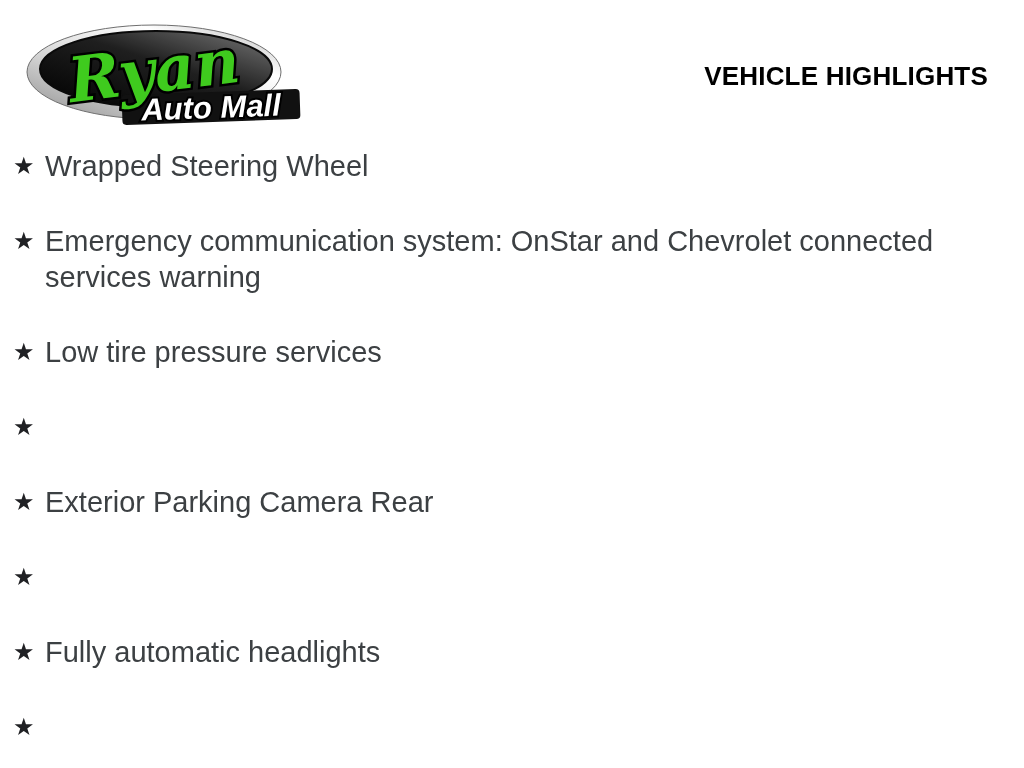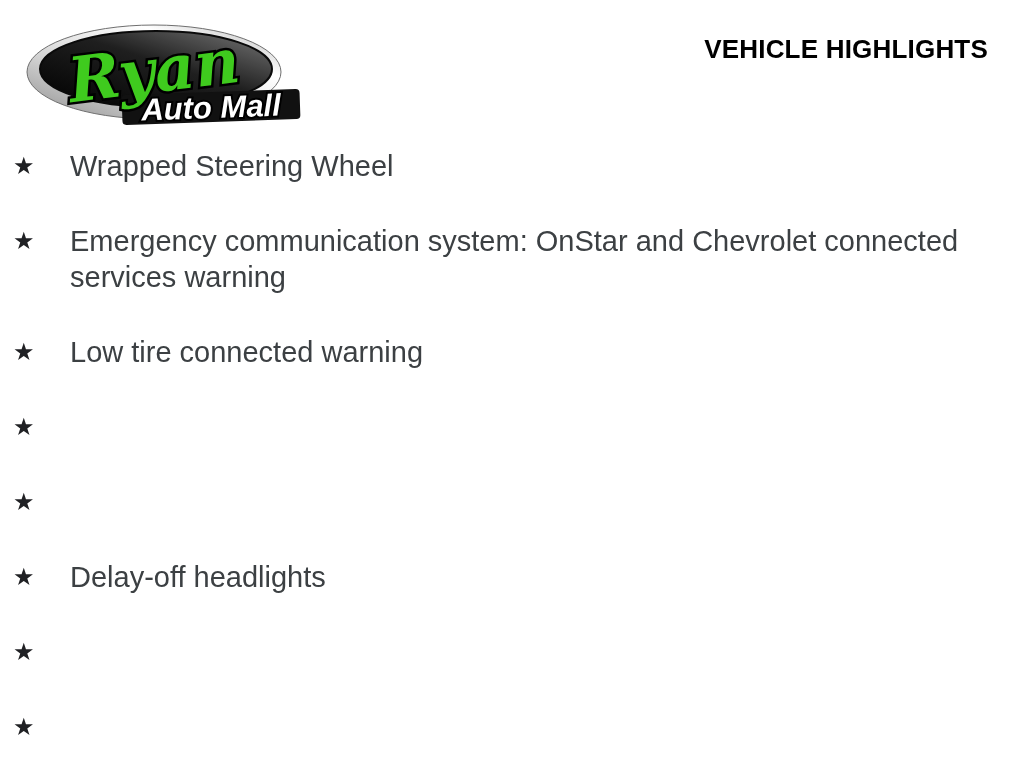--- a/index.html
+++ b/index.html
@@ -21,21 +21,21 @@
   .page { position: relative; width: 1024px; height: 768px; }
 
   .logo {
     position: absolute;
     left: 14px; top: 8px;
     width: 292px; height: 118px;
   }
 
   .page-title {
     position: absolute;
-    top: 34px; right: 36px;
+    top: 61px; right: 36px;
     font-size: 26px;
     font-weight: bold;
     color: var(--heading);
     letter-spacing: 0.2px;
     white-space: nowrap;
   }
 
   .highlights-list {
     position: absolute;
     left: 13px; top: 148px;
@@ -52,21 +52,20 @@
     width: 32px;
     font-size: 24px;
     line-height: 36px;
     color: var(--bullet);
     font-family: "DejaVu Sans", sans-serif;
   }
   .highlight-text {
     font-size: 29px;
     line-height: 36px;
     color: var(--item-text);
-    margin-left: 25px;
   }
 </style>
 </head>
 <body>
 
 <div class="page">
 
   <div class="logo">
     <svg width="292" height="118" viewBox="0 0 292 118">
       <defs>
@@ -96,33 +95,34 @@
     <li class="highlight-item">
       <span class="star-bullet">★</span>
       <span class="highlight-text">Wrapped Steering Wheel</span>
     </li>
     <li class="highlight-item">
       <span class="star-bullet">★</span>
       <span class="highlight-text">Emergency communication system: OnStar and Chevrolet connected services warning</span>
     </li>
     <li class="highlight-item">
       <span class="star-bullet">★</span>
-      <span class="highlight-text">Low tire connected warning</span>
+      <span class="highlight-text">Low tire pressure services</span>
     </li>
     <li class="highlight-item">
       <span class="star-bullet">★</span>
     </li>
     <li class="highlight-item">
       <span class="star-bullet">★</span>
+      <span class="highlight-text">Exterior Parking Camera Rear</span>
     </li>
     <li class="highlight-item">
       <span class="star-bullet">★</span>
-      <span class="highlight-text">Delay-off headlights</span>
     </li>
     <li class="highlight-item">
       <span class="star-bullet">★</span>
+      <span class="highlight-text">Fully automatic headlights</span>
     </li>
     <li class="highlight-item">
       <span class="star-bullet">★</span>
     </li>
   </ul>
 
 </div>
 
 </body></html>

